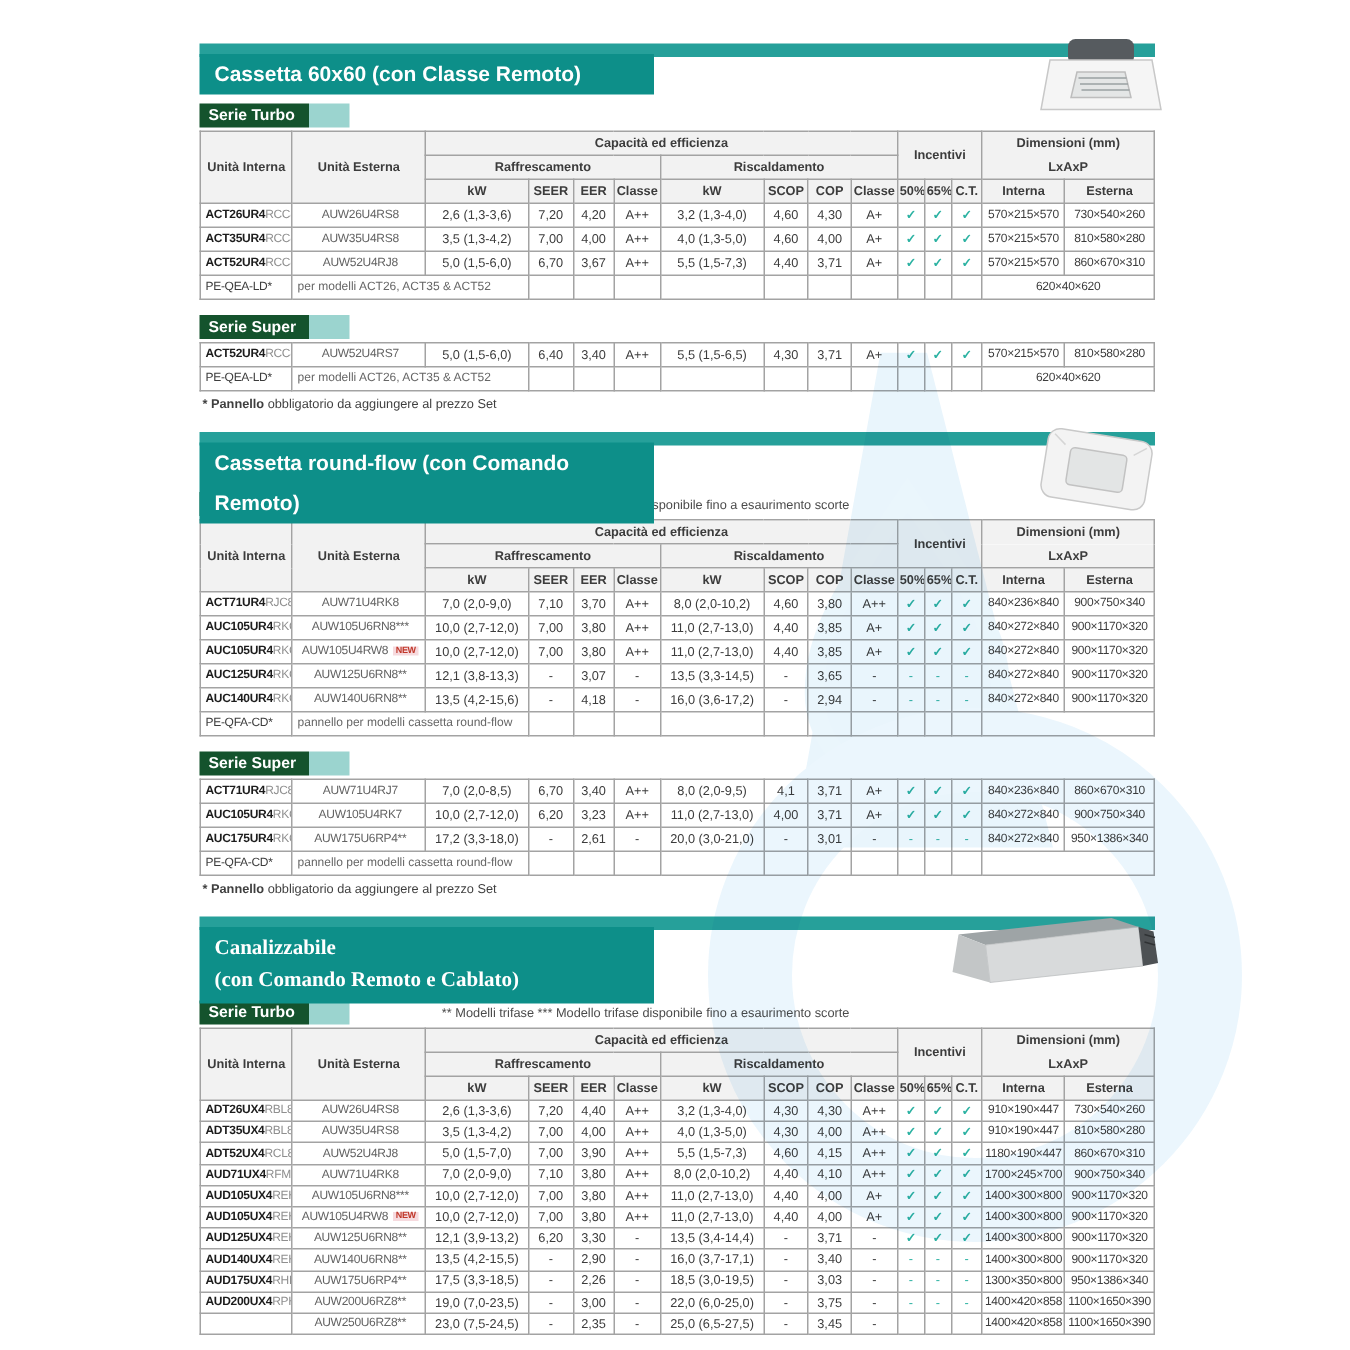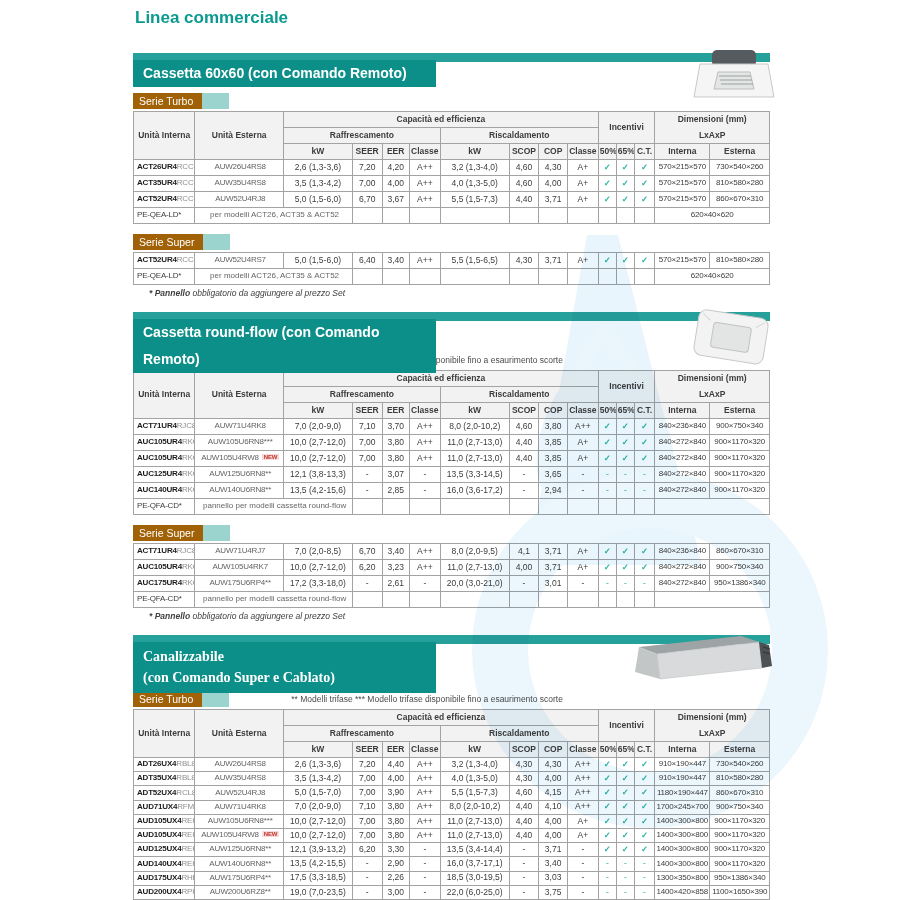--- a/index.html
+++ b/index.html
@@ -11,61 +11,60 @@
 
   .band{position:relative;height:34px;margin-top:25px;}
   .band .strip{position:absolute;top:0;left:0;right:0;height:9px;background:#26a09a;}
   .band .titlebar{position:absolute;top:7px;left:0;width:47.5%;background:#0d8f89;color:#fff;
     font-weight:bold;font-size:14px;line-height:27px;padding:0 6px 0 10px;box-sizing:border-box;}
   .band.two{height:50px;font-family:Liberation Serif, serif;}
   .band.two .titlebar{line-height:1.5;padding:4px 6px 5px 10px;}
   .band .prod{position:absolute;right:-8px;top:-4px;}
 
   .serie-row{display:flex;align-items:center;margin-top:6px;}
-  .serie-label{background:#a16207;color:#fff;font-weight:normal;font-size:10.5px;padding:2px 9px 2px 6px;text-align:right;}
+  .serie-label{background:#14532d;color:#fff;font-weight:bold;font-size:10.5px;padding:2px 9px 2px 6px;text-align:right;}
   .serie-ext{width:27px;align-self:stretch;background:#9bd4cf;}
   .trifase{margin-left:62px;font-size:8.5px;color:#4a4a4a;}
 
   table.spec{width:100%;border-collapse:collapse;table-layout:fixed;margin-top:2px;background:transparent;}
   table.spec th,table.spec td{border:1px solid #a3a3a3;font-size:8.5px;color:#3c3c3c;
     text-align:center;padding:0 1px;height:15px;line-height:1.1;overflow:hidden;white-space:nowrap;}
   table.spec th{background:#f2f2f2;font-weight:bold;white-space:normal;}
   table.spec th.dim-top{border-bottom:none;}
   table.spec th.lxaxp{border-top:none;}
   table.spec td.model-int{text-align:left;padding-left:3px;font-size:8px;letter-spacing:-.2px;}
   table.spec td.model-int .mb{font-weight:bold;color:#1c1c1c;}
   table.spec td.model-int .ms{color:#8f8f8f;}
   table.spec td.model-ext{text-align:center;padding-left:3px;color:#636363;font-size:8px;letter-spacing:-.2px;}
   table.spec td.dim{font-size:8px;letter-spacing:-.2px;}
   table.spec td .check{color:#2bb2a2;font-weight:bold;}
   table.spec td .dash-inc{color:#2bb2a2;}
-  table.spec td.panel-desc{text-align:center;padding-left:3px;color:#666;font-size:8px;}
+  table.spec td.panel-desc{text-align:left;padding-left:3px;color:#666;font-size:8px;}
   table.spec.dense td{height:13.2px;}
-  .footnote{font-size:8.5px;color:#3f3f3f;margin:3px 0 0 16px;font-style:italic;}
+  .footnote{font-size:8.5px;color:#3f3f3f;margin:3px 0 0 2px;}
   .footnote b{font-weight:bold;}
   .mt10{margin-top:10px;}
 </style>
 </head>
 <body>
 <div class="page">
 
 <svg class="watermark" width="560" height="670" viewBox="0 0 560 670">
   <polygon points="237,0 268,0 352,330 178,330" fill="#d6ecf9"></polygon>
   <path d="M255,95 c42,62 62,92 62,132 a62,62 0 1,1 -124,0 c0,-40 20,-70 62,-132 z" fill="none" stroke="#d9eefa" stroke-width="13"></path>
   <circle cx="300" cy="415" r="150" fill="none" stroke="#dbeffb" stroke-width="56"></circle>
 </svg>
 
 <div class="content">
 
-  <div class="page-title">Linea commerciale</div>
 
   <section>
     <div class="band">
       <div class="strip"></div>
-      <div class="titlebar">Cassetta 60x60 (con Comando Remoto)</div>
+      <div class="titlebar">Cassetta 60x60 (con Classe Remoto)</div>
       <svg class="prod" width="90" height="52" viewBox="0 0 90 52">
         <rect x="24" y="1" width="44" height="17" rx="5" fill="#565b5f"></rect>
         <polygon points="12,15 80,15 86,48 6,48" fill="#f5f5f5" stroke="#c8c8c8"></polygon>
         <polygon points="30,23 62,23 66,40 26,40" fill="#e4e6e6" stroke="#bdbdbd"></polygon>
         <line x1="31" y1="27" x2="63" y2="27" stroke="#9aa0a2" stroke-width="1"></line>
         <line x1="32" y1="31" x2="64" y2="31" stroke="#9aa0a2" stroke-width="1"></line>
         <line x1="33" y1="35" x2="65" y2="35" stroke="#9aa0a2" stroke-width="1"></line>
       </svg>
     </div>
     <div class="serie-row">
@@ -381,21 +380,21 @@
               <td><span class="dash-inc">-</span></td>
               <td><span class="dash-inc">-</span></td>
               <td class="dim">840×272×840</td>
               <td class="dim">900×1170×320</td>
             </tr>
             <tr>
               <td class="model-int"><span class="mb">AUC140UR4</span><span class="ms">RKC8</span></td>
               <td class="model-ext">AUW140U6RN8**</td>
               <td>13,5 (4,2-15,6)</td>
               <td>-</td>
-              <td>2,85</td>
+              <td>4,18</td>
               <td>-</td>
               <td>16,0 (3,6-17,2)</td>
               <td>-</td>
               <td>2,94</td>
               <td>-</td>
               <td><span class="dash-inc">-</span></td>
               <td><span class="dash-inc">-</span></td>
               <td><span class="dash-inc">-</span></td>
               <td class="dim">840×272×840</td>
               <td class="dim">900×1170×320</td>
@@ -510,21 +509,21 @@
           </tbody>
         </table>
     <p class="footnote"><b>* Pannello</b><span> obbligatorio da aggiungere al prezzo Set</span></p>
   </section>
 
   <section>
     <div class="band two" style="margin-top:14px">
       <div class="strip"></div>
       <div class="titlebar">
         <div>Canalizzabile</div>
-        <div>(con Comando Super e Cablato)</div>
+        <div>(con Comando Remoto e Cablato)</div>
       </div>
       <svg class="prod" width="155" height="52" viewBox="0 0 155 52">
         <polygon points="16,16 118,5 136,11 34,23" fill="#9ea4a6"></polygon>
         <polygon points="34,23 136,11 139,37 37,48" fill="#d8dadb" stroke="#b9bcbd" stroke-width="0.5"></polygon>
         <polygon points="16,16 34,23 37,48 12,41" fill="#c3c6c7"></polygon>
         <polygon points="136,11 146,14 149,35 139,37" fill="#4d5154"></polygon>
         <line x1="140" y1="16" x2="147" y2="18" stroke="#2f3234"></line>
         <line x1="140" y1="21" x2="147" y2="23" stroke="#2f3234"></line>
       </svg>
     </div>

